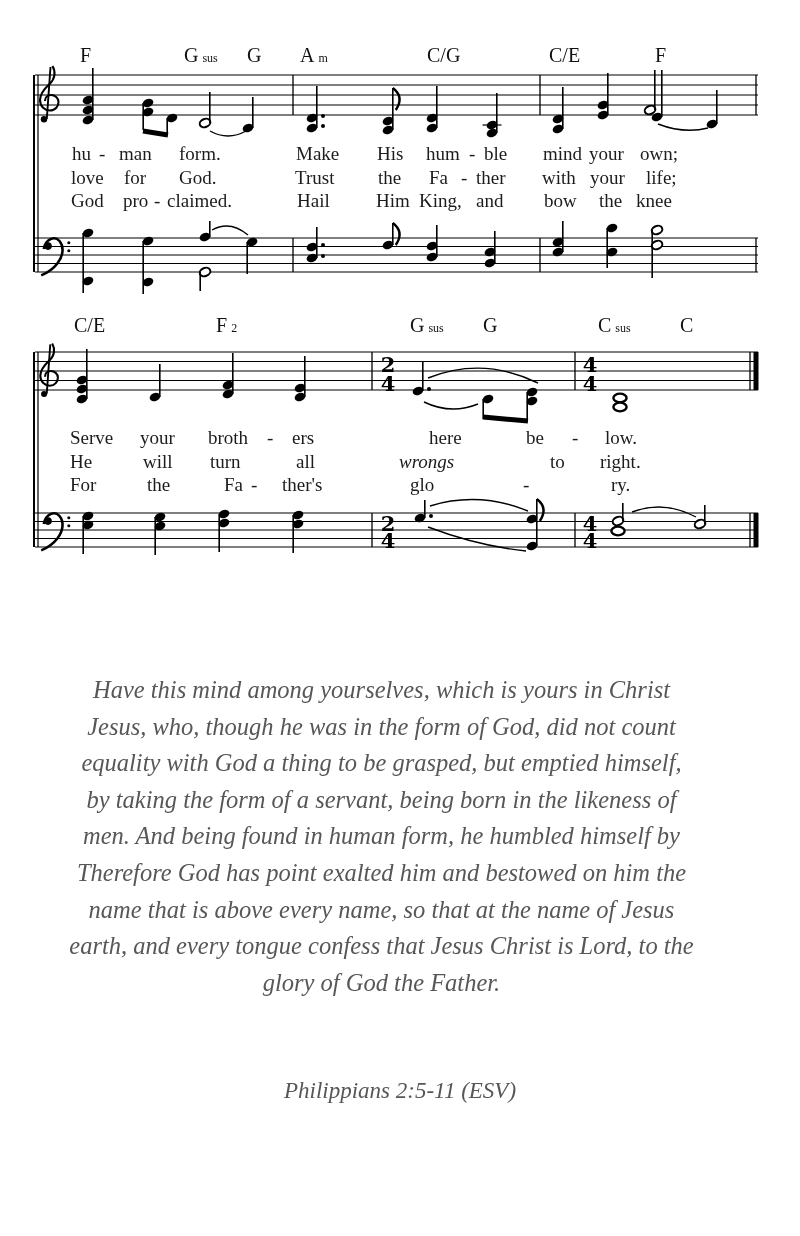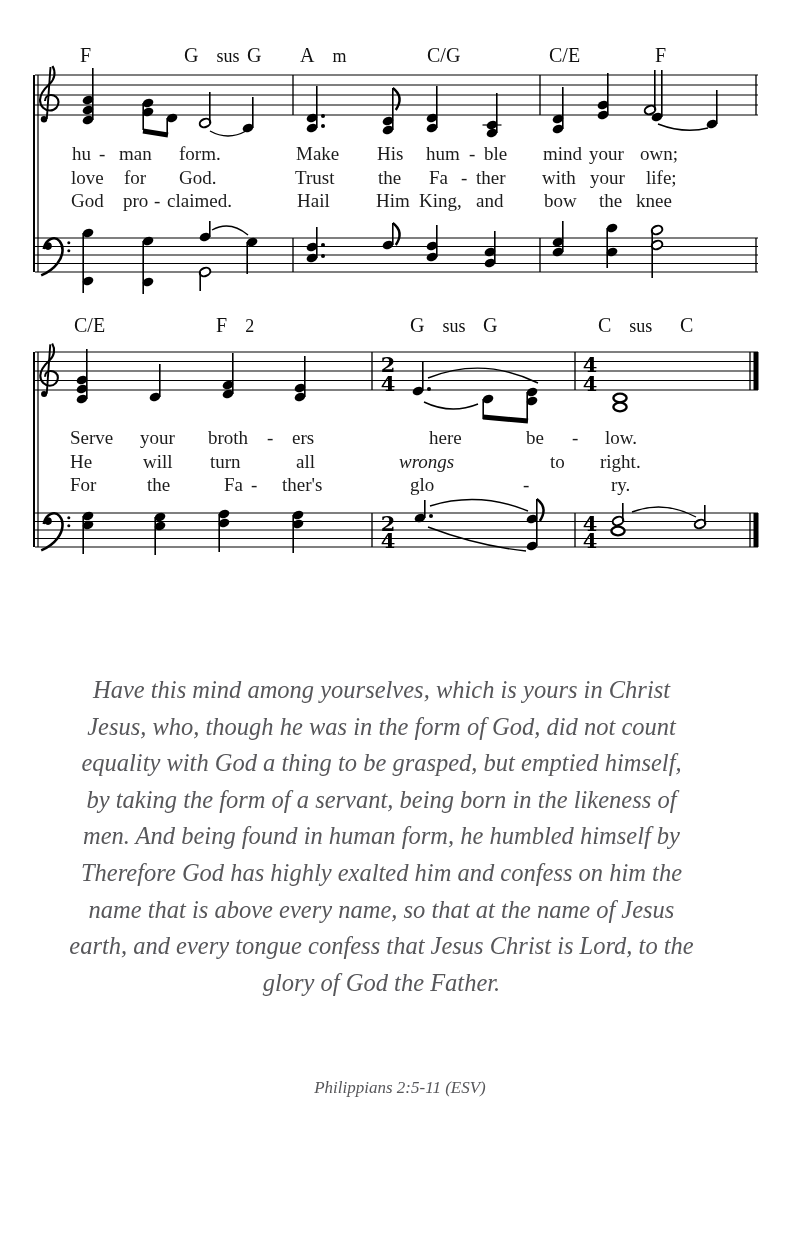--- a/index.html
+++ b/index.html
@@ -1,25 +1,25 @@
 <!DOCTYPE html>
 <html><head>
 <meta charset="utf-8">
 <style>
   html,body{margin:0;padding:0;background:#ffffff;}
   .sheet{position:relative;width:800px;height:1236px;background:#ffffff;overflow:hidden;
          font-family:"Liberation Serif",serif;}
   #notation-svg{position:absolute;left:0;top:0;}
   .chord{position:absolute;color:#111111;font-size:20px;white-space:nowrap;line-height:1;}
-  .chord .suffix{font-size:18px;margin-left:18px;}
+  .chord .suffix{font-size:12px;margin-left:4px;}
   .syll{position:absolute;font-size:19px;color:#1c1c1c;white-space:pre;line-height:1;}
   .scripture{position:absolute;left:0;width:763px;text-align:center;}
   .scripture-line{font-style:italic;font-size:24.5px;line-height:36.6px;color:#57575a;white-space:nowrap;}
   .reference{position:absolute;left:0;width:800px;text-align:center;font-style:italic;
-             font-size:17px;color:#57575a;}
+             font-size:23px;color:#57575a;}
   .ts{font-family:"DejaVu Serif",serif;font-weight:bold;font-size:21px;fill:#000;}
 </style>
 </head>
 <body>
 
 <div class="sheet" id="sheet">
   <svg id="notation-svg" width="800" height="600">
       <line x1="34" y1="75" x2="34" y2="272" stroke="#000" stroke-width="2"></line>
       <line x1="38" y1="75" x2="38" y2="272" stroke="#000" stroke-width="1.2"></line>
       <g>
@@ -295,19 +295,19 @@
       <div class="syll" style="left: 410px; top: 475px;">glo</div>
       <div class="syll" style="left: 523px; top: 475px;">-</div>
       <div class="syll" style="left: 611px; top: 475px;">ry.</div>
     </div>
   <div class="scripture" id="scripture" style="top: 672px;">
       <div class="scripture-line">Have this mind among yourselves, which is yours in Christ</div>
       <div class="scripture-line">Jesus, who, though he was in the form of God, did not count</div>
       <div class="scripture-line">equality with God a thing to be grasped, but emptied himself,</div>
       <div class="scripture-line">by taking the form of a servant, being born in the likeness of</div>
       <div class="scripture-line">men. And being found in human form, he humbled himself by</div>
-      <div class="scripture-line">Therefore God has highly exalted him and confess on him the</div>
+      <div class="scripture-line">Therefore God has point exalted him and bestowed on him the</div>
       <div class="scripture-line">name that is above every name, so that at the name of Jesus</div>
       <div class="scripture-line">earth, and every tongue confess that Jesus Christ is Lord, to the</div>
       <div class="scripture-line">glory of God the Father.</div>
     </div>
   <div class="reference" id="reference" style="top: 1078px;">Philippians 2:5-11 (ESV)</div>
 </div>
 
 </body></html>

